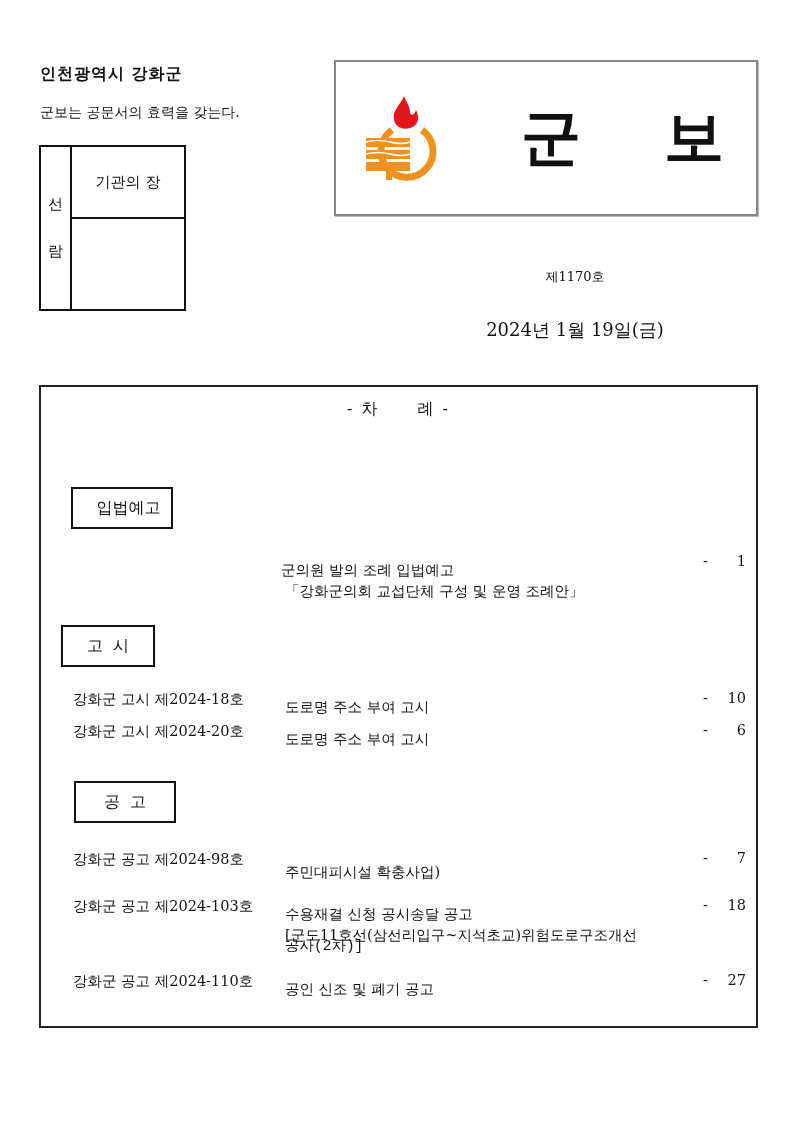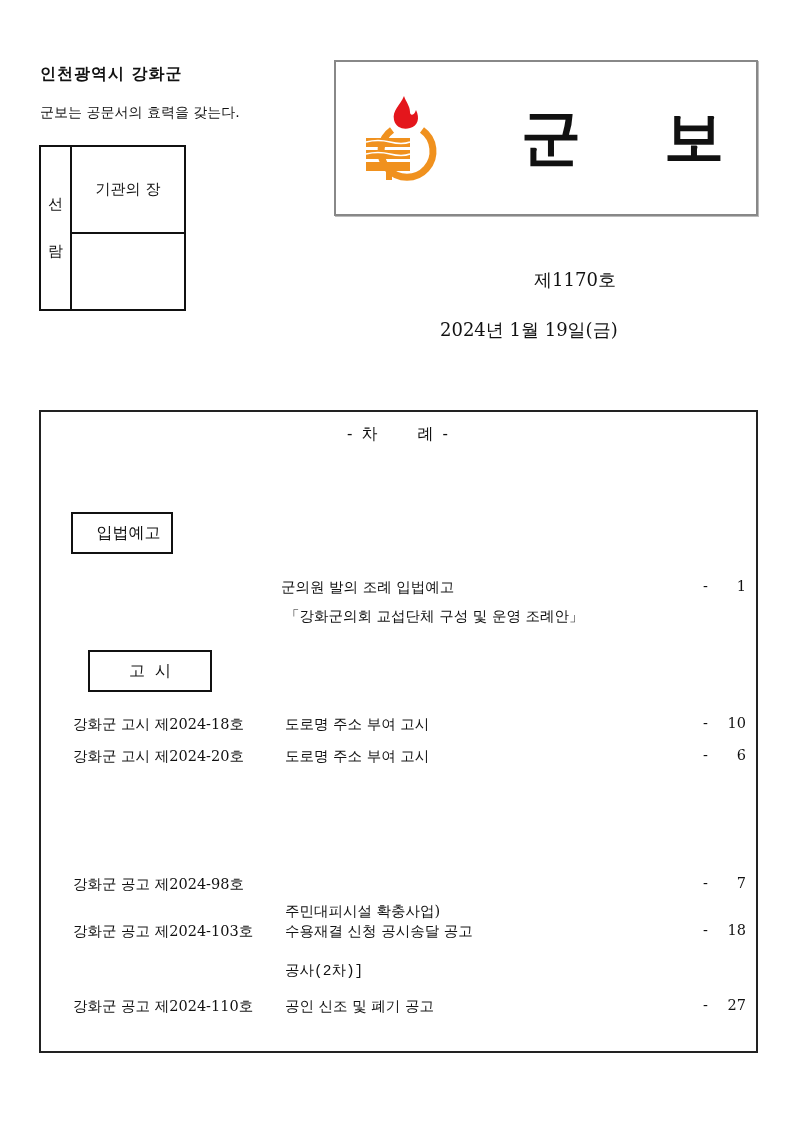--- a/index.html
+++ b/index.html
@@ -7,40 +7,40 @@
     body { position: relative; font-family: "DejaVu Serif", serif; color: #111; }
 
     .abs { position: absolute; }
 
     .org-title { left: 40px; top: 64px; font-family: "DejaVu Sans", sans-serif; font-weight: bold; font-size: 16px; letter-spacing: 1px; }
     .org-sub { left: 40px; top: 104px; font-family: "DejaVu Sans", sans-serif; font-size: 14px; }
 
     .approval { left: 39px; top: 145px; width: 147px; height: 166px; border: 2px solid #111; display: flex; }
     .approval .col-left { width: 31px; border-right: 2px solid #111; display: flex; flex-direction: column; justify-content: center; align-items: center; gap: 28px; font-family: "DejaVu Sans", sans-serif; font-size: 15px; }
     .approval .col-right { flex: 1; display: flex; flex-direction: column; }
-    .approval .top-cell { height: 87px; border-bottom: 2px solid #111; display: flex; align-items: center; justify-content: center; font-family: "DejaVu Sans", sans-serif; font-size: 15px; }
+    .approval .top-cell { height: 72px; border-bottom: 2px solid #111; display: flex; align-items: center; justify-content: center; font-family: "DejaVu Sans", sans-serif; font-size: 15px; }
     .approval .bottom-cell { flex: 1; }
 
     .mast { left: 334px; top: 60px; width: 424px; height: 156px; border: 2px solid #888; box-shadow: 1px 1px 0 #bbb; background: #fff; }
     .mast .logo { position: absolute; left: 28px; top: 28px; width: 90px; height: 100px; }
     .mast .title-a { position: absolute; left: 185px; top: 36px; font-family: "DejaVu Sans", sans-serif; font-weight: bold; font-size: 60px; }
     .mast .title-b { position: absolute; left: 328px; top: 36px; font-family: "DejaVu Sans", sans-serif; font-weight: bold; font-size: 60px; }
 
-    .issue-no { left: 470px; top: 268px; width: 210px; text-align: center; font-size: 18px; }
-    .issue-date { left: 440px; top: 318px; width: 270px; font-size: 18px; }
+    .issue-no { left: 470px; top: 268px; width: 210px; text-align: center; font-size: 13px; }
+    .issue-date { left: 440px; top: 318px; width: 270px; text-align: center; font-size: 18px; }
 
-    .toc { left: 39px; top: 385px; width: 719px; height: 643px; border: 2px solid #222; margin-top: 25px; }
+    .toc { left: 39px; top: 385px; width: 719px; height: 643px; border: 2px solid #222; }
     .toc-heading { position: absolute; left: 0; right: 0; top: 12px; text-align: center; font-size: 16px; letter-spacing: 2px; }
     .toc-heading .gap { display: inline-block; width: 38px; }
 
     .section-box { position: absolute; border: 2px solid #111; height: 42px; display: flex; align-items: center; justify-content: center; font-size: 16px; font-family: "DejaVu Sans", sans-serif; }
 
     .row { position: absolute; left: 32px; right: 10px; height: 24px; font-size: 14.5px; }
     .row .ref { position: absolute; left: 0; top: 0; white-space: nowrap; }
-    .row .title { position: absolute; left: 212px; top: 0; white-space: nowrap; }
+    .row .title { position: absolute; left: 212px; top: 8px; white-space: nowrap; }
     .row .dash { position: absolute; right: 38px; top: 0; }
     .row .page { position: absolute; right: 0; top: 0; width: 30px; text-align: right; }
     .cont { position: absolute; left: 244px; font-size: 14.5px; white-space: nowrap; }
   </style>
 </head>
 <body>
 
 <div class="abs org-title">인천광역시 강화군</div>
 <div class="abs org-sub">군보는 공문서의 효력을 갖는다.</div>
 
@@ -79,46 +79,48 @@
   </div>
 
   <div class="section-box" style="left:30px; top:100px; width:102px;padding-left:13px;">입법예고</div>
   <div class="row" style="top:166px;">
     <span class="title" style="left:208px;">군의원 발의 조례 입법예고</span>
     <span class="dash">-</span>
     <span class="page">1</span>
   </div>
   <div class="cont" style="top:195px;">「강화군의회 교섭단체 구성 및 운영 조례안」</div>
 
-  <div class="section-box" style="left:47px; top:238px; width:124px; white-space:pre;">고  시</div>
+  <div class="section-box" style="left:20px; top:238px; width:94px; white-space:pre;">고  시</div>
   <div class="row" style="top:303px;">
     <span class="ref">강화군 고시 제2024-18호</span>
     <span class="title">도로명 주소 부여 고시</span>
     <span class="dash">-</span>
     <span class="page">10</span>
   </div>
   <div class="row" style="top:335px;">
     <span class="ref">강화군 고시 제2024-20호</span>
     <span class="title">도로명 주소 부여 고시</span>
     <span class="dash">-</span>
     <span class="page">6</span>
   </div>
 
+  <div class="section-box" style="left:33px; top:394px; width:102px; white-space:pre;">공  고</div>
   <div class="row" style="top:463px;">
     <span class="ref">강화군 공고 제2024-98호</span>
     <span class="dash">-</span>
     <span class="page">7</span>
   </div>
-  <div class="cont" style="top:490px;text-align:right;">주민대피시설 확충사업)</div>
+  <div class="cont" style="top:476px;text-align:right;">주민대피시설 확충사업)</div>
   <div class="row" style="top:510px;">
     <span class="ref">강화군 공고 제2024-103호</span>
     <span class="title">수용재결 신청 공시송달 공고</span>
     <span class="dash">-</span>
     <span class="page">18</span>
   </div>
+  <div class="cont" style="top:539px;">[군도11호선(삼선리입구~지석초교)위험도로구조개선</div>
   <div class="cont" style="top:549px;font-family:Liberation Mono, monospace;">공사(2차)]</div>
   <div class="row" style="top:585px;">
     <span class="ref">강화군 공고 제2024-110호</span>
     <span class="title">공인 신조 및 폐기 공고</span>
     <span class="dash">-</span>
     <span class="page">27</span>
   </div>
 </div>
 
 </body></html>

